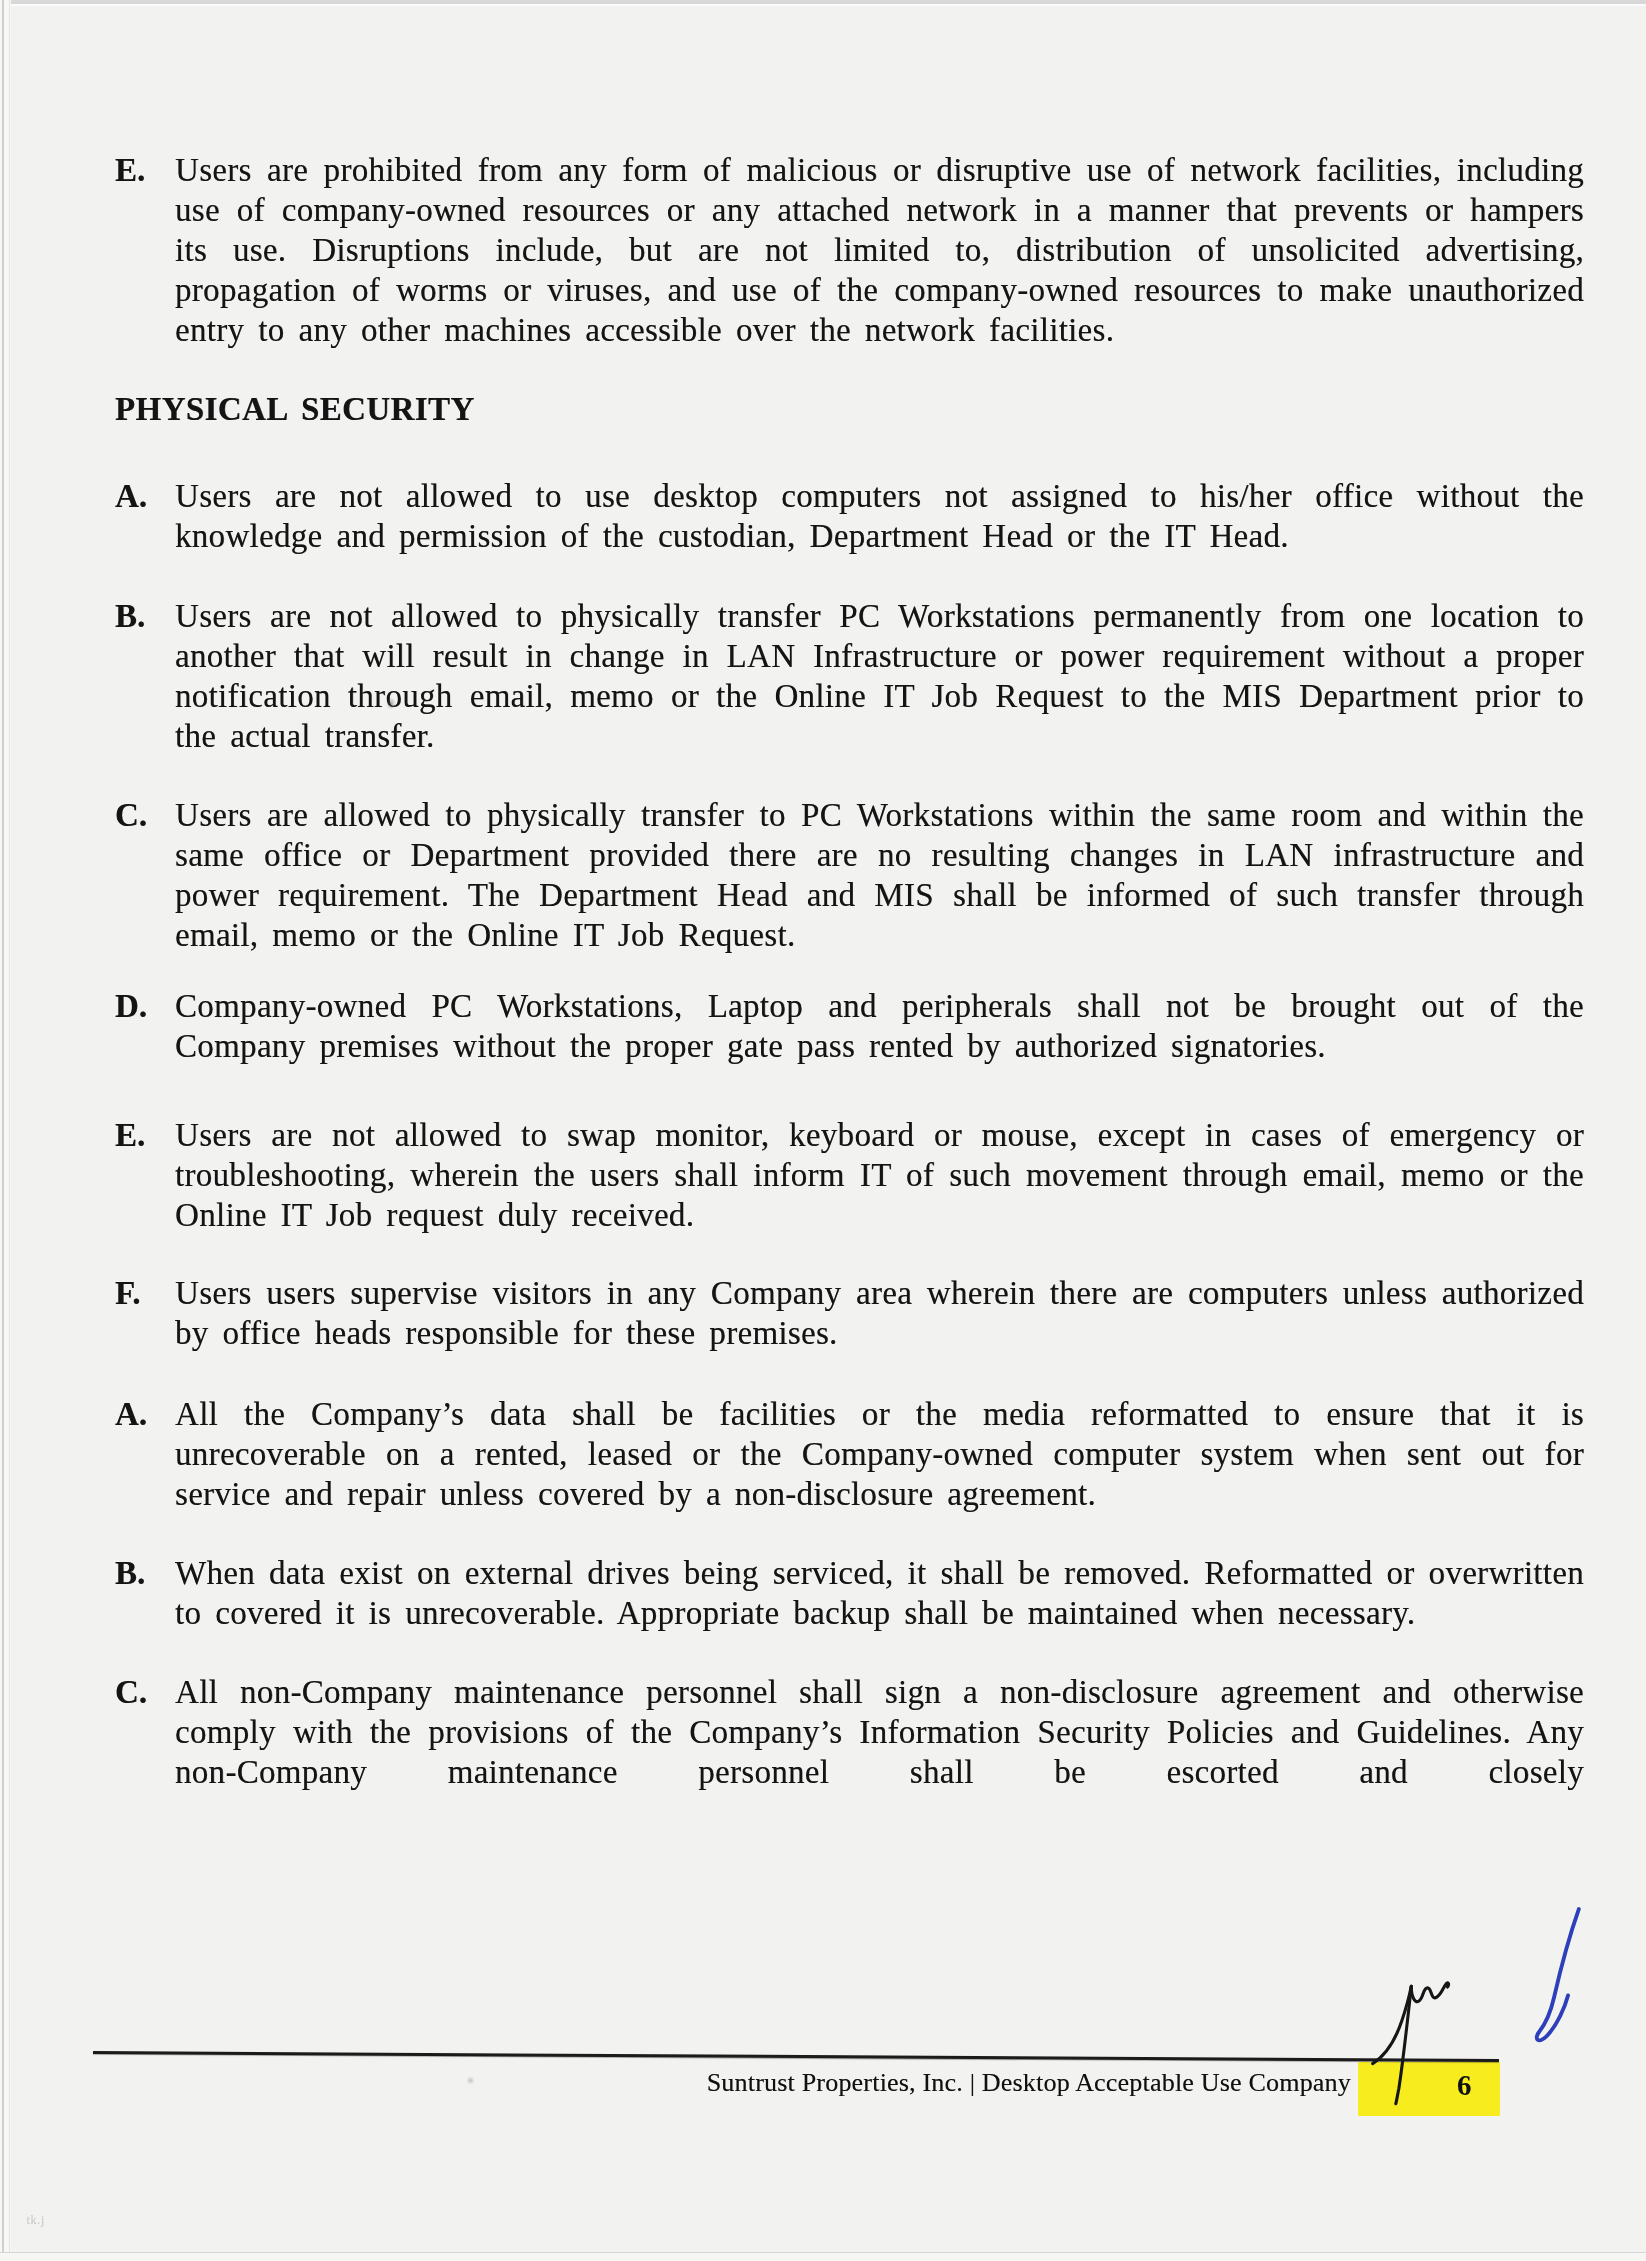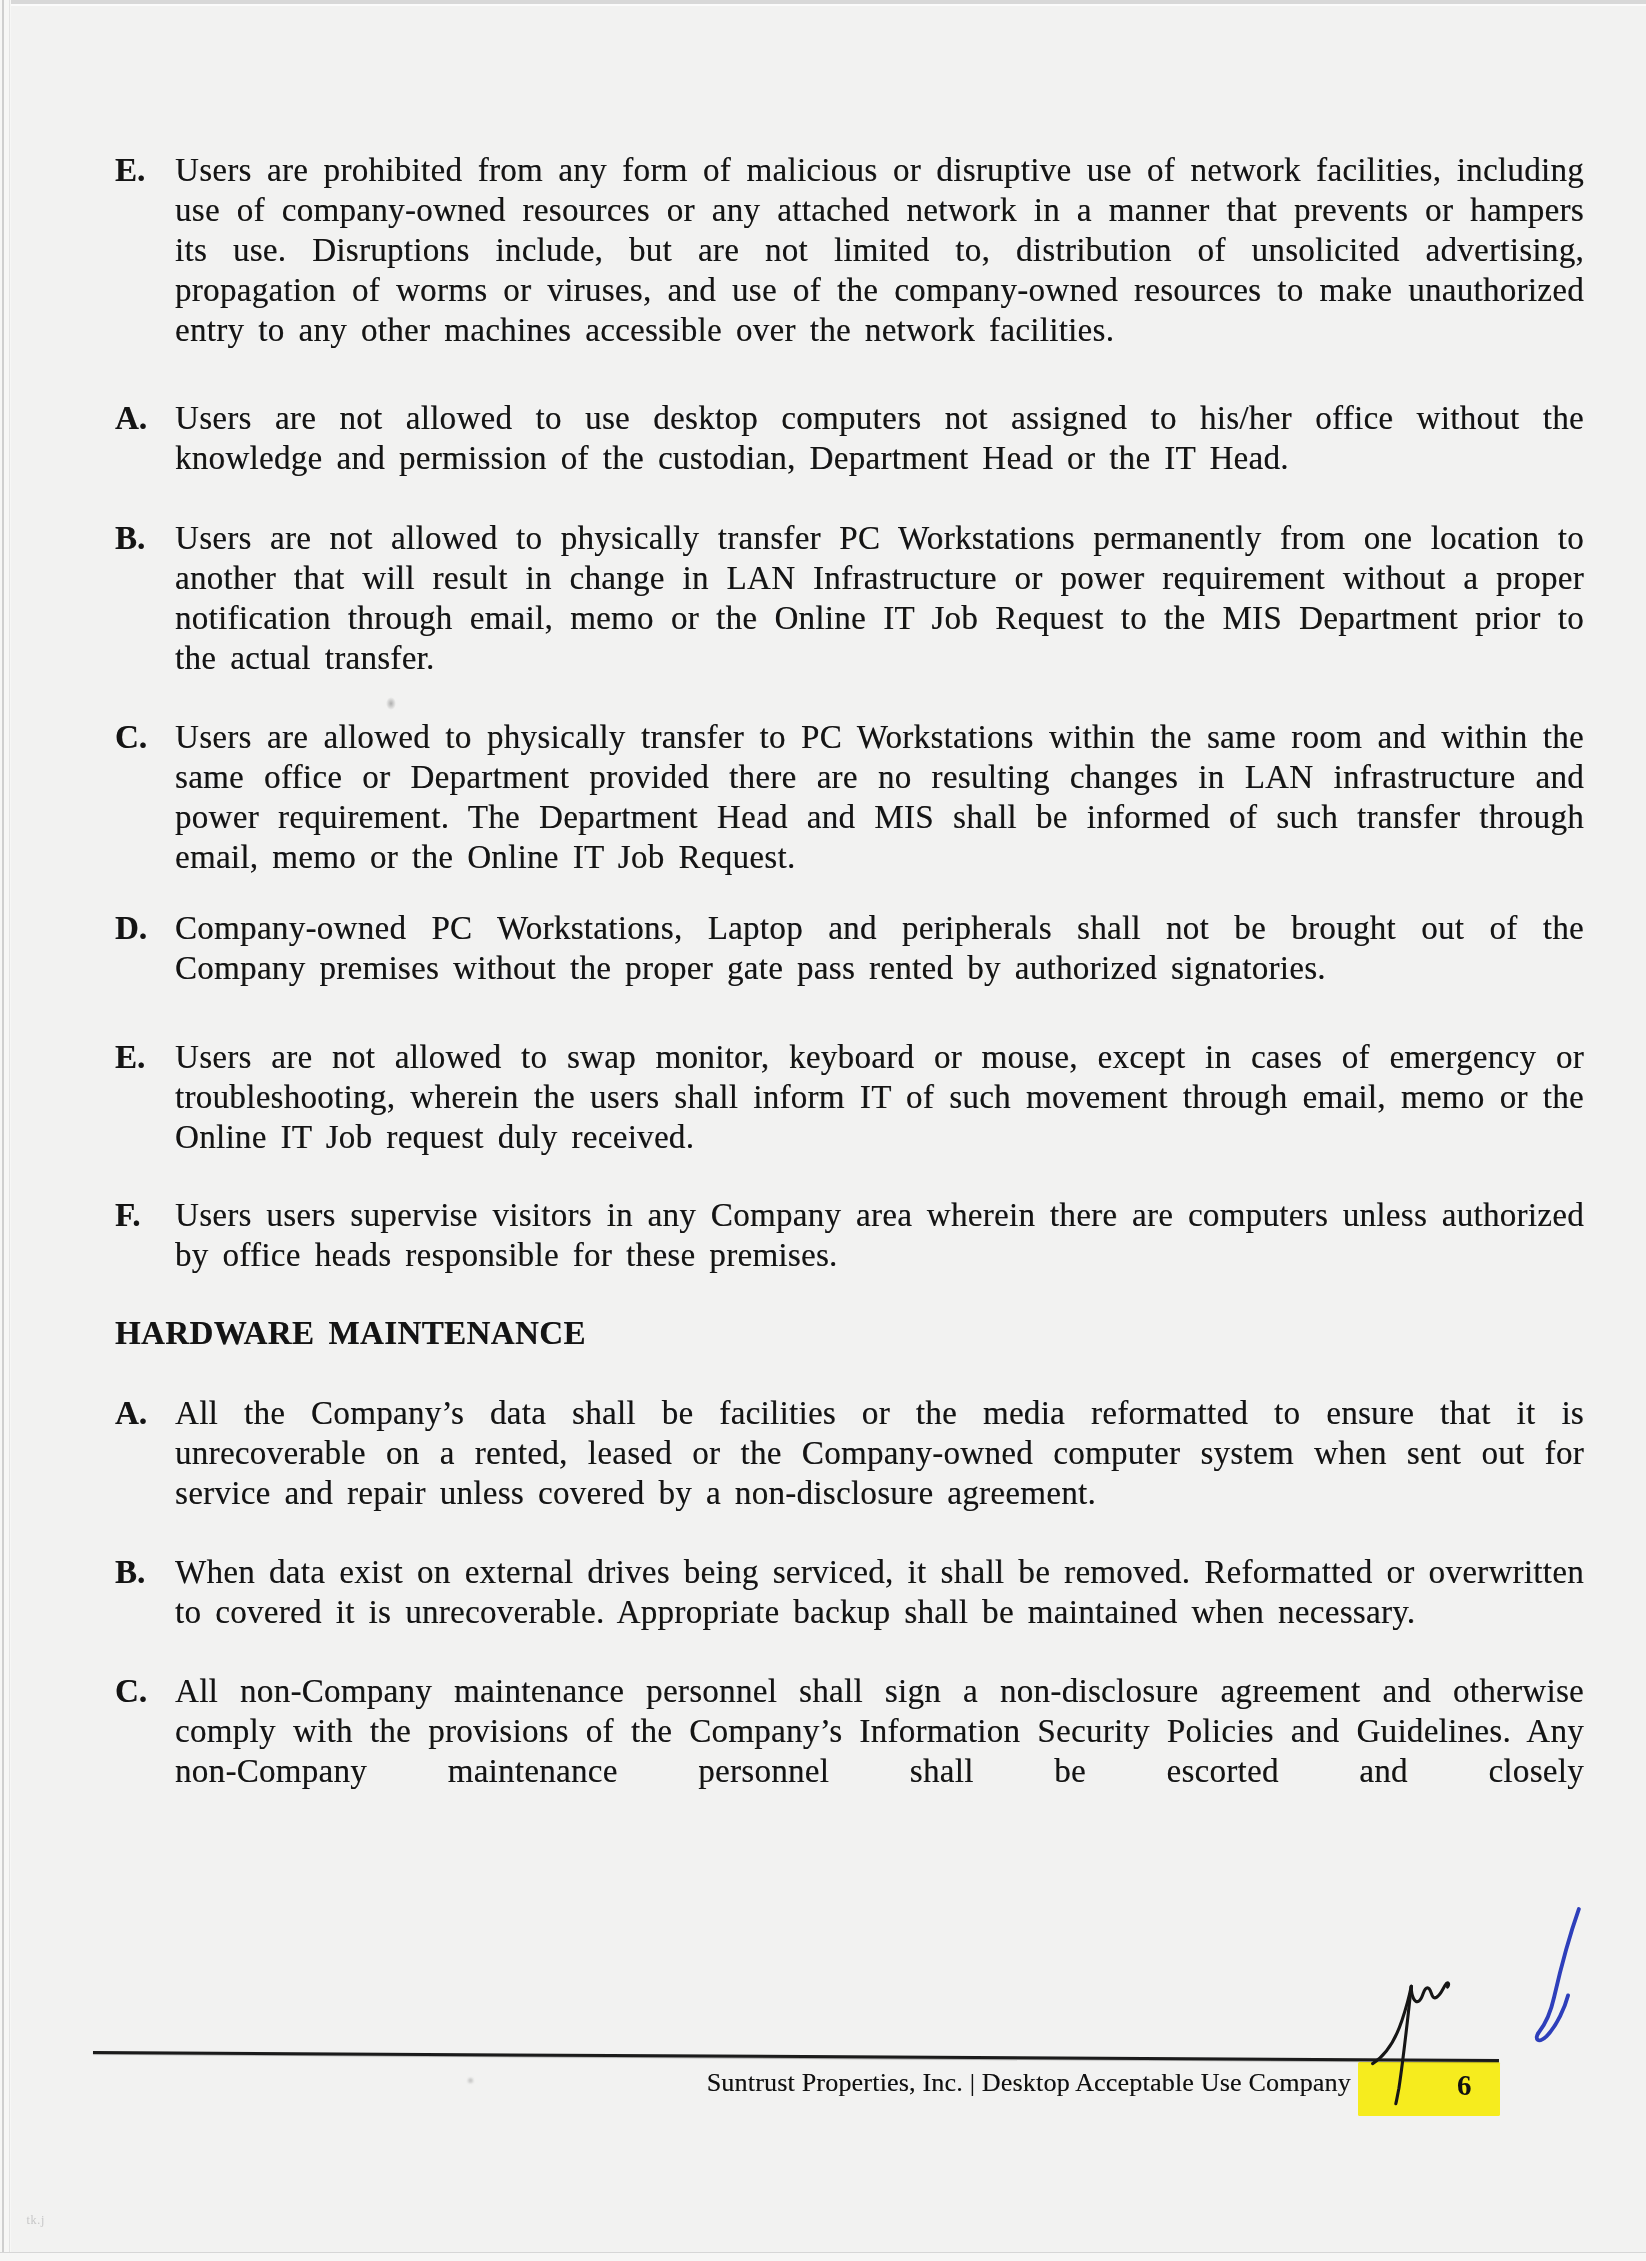--- a/index.html
+++ b/index.html
@@ -96,20 +96,21 @@
 <div class="edge-left-line2"></div>
 <div class="edge-bottom-line"></div>
 <div class="edge-bottom"></div>
 
 <div class="content">
 
   <div class="item">
     <span class="label">E.</span><span>Users are prohibited from any form of malicious or disruptive use of network facilities, including use of company-owned resources or any attached network in a manner that prevents or hampers its use. Disruptions include, but are not limited to, distribution of unsolicited advertising, propagation of worms or viruses, and use of the company-owned resources to make unauthorized entry to any other machines accessible over the network facilities.</span>
   </div>
 
+  <h2 class="heading mt53">PHYSICAL SECURITY</h2>
 
   <div class="item mt62">
     <span class="label">A.</span><span>Users are not allowed to use desktop computers not assigned to his/her office without the knowledge and permission of the custodian, Department Head or the IT Head.</span>
   </div>
 
   <div class="item mt52">
     <span class="label">B.</span><span>Users are not allowed to physically transfer PC Workstations permanently from one location to another that will result in change in LAN Infrastructure or power requirement without a proper notification through email, memo or the Online IT Job Request to the MIS Department prior to the actual transfer.</span>
   </div>
 
   <div class="item mt50">
@@ -121,21 +122,20 @@
   </div>
 
   <div class="item mt63">
     <span class="label">E.</span><span>Users are not allowed to swap monitor, keyboard or mouse, except in cases of emergency or troubleshooting, wherein the users shall inform IT of such movement through email, memo or the Online IT Job request duly received.</span>
   </div>
 
   <div class="item mt49">
     <span class="label">F.</span><span>Users users supervise visitors in any Company area wherein there are computers unless authorized by office heads responsible for these premises.</span>
   </div>
 
-  <h2 class="heading mt52">HARDWARE MAINTENANCE</h2>
 
   <div class="item mt53">
     <span class="label">A.</span><span>All the Company’s data shall be facilities or the media reformatted to ensure that it is unrecoverable on a rented, leased or the Company-owned computer system when sent out for service and repair unless covered by a non-disclosure agreement.</span>
   </div>
 
   <div class="item mt50">
     <span class="label">B.</span><span>When data exist on external drives being serviced, it shall be removed. Reformatted or overwritten to covered it is unrecoverable. Appropriate backup shall be maintained when necessary.</span>
   </div>
 
   <div class="item mt50 justify-last">

